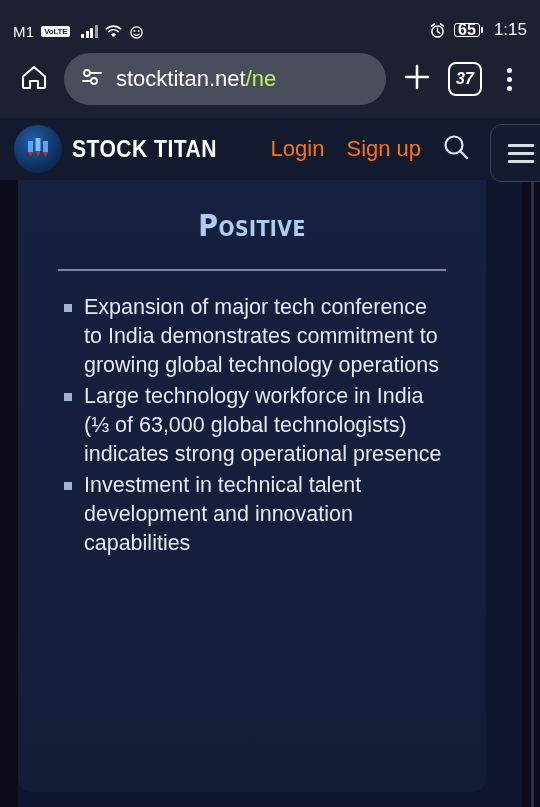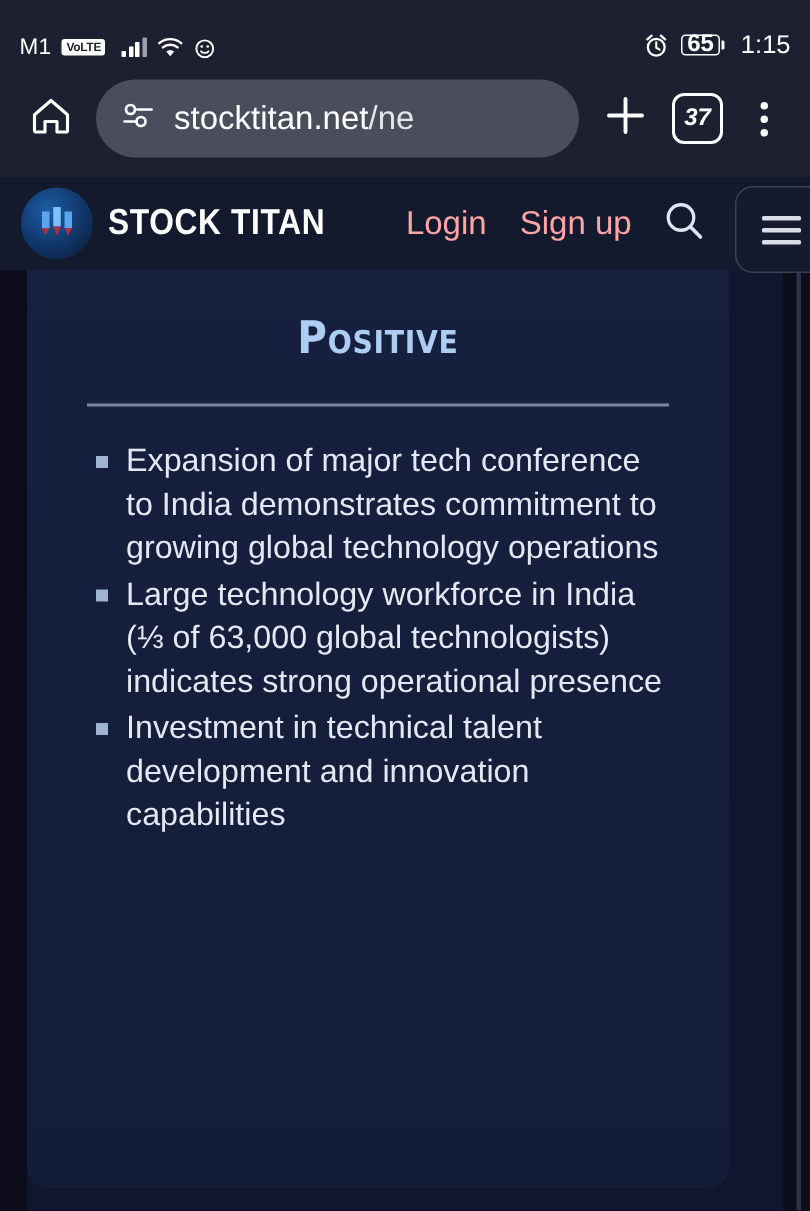--- a/index.html
+++ b/index.html
@@ -54,21 +54,21 @@
   }
   .home-btn{ width:40px; height:40px; display:flex; align-items:center; justify-content:center; }
   .url-pill{
     flex:1; height:52px;
     background:#4a4d5c; border-radius:26px;
     display:flex; align-items:center;
     padding:0 16px; gap:12px;
     overflow:hidden;
   }
   .url-text{ font-size:22px; color:#ffffff; white-space:nowrap; }
-  .url-text .path{ color:#e5e5e5; }
+  .url-text .path{ color:#bef264; }
   .plus-btn{ width:42px; height:42px; display:flex; align-items:center; justify-content:center; }
   .tab-btn{
     width:34px; height:34px;
     border:2.5px solid #ffffff; border-radius:8px;
     display:flex; align-items:center; justify-content:center;
     color:#ffffff; font-size:16px; font-weight:bold;font-style:italic;
   }
   .menu-btn{ width:34px; height:40px; display:flex; flex-direction:column; align-items:center; justify-content:center; gap:4px; }
   .menu-btn span{ width:5px; height:5px; border-radius:50%; background:#ffffff; display:block; }
 
@@ -86,21 +86,21 @@
     display:flex; align-items:center; justify-content:center;
     flex-shrink:0;
   }
   .brand-name{
     color:#ffffff; font-size:24px; font-weight:bold;
     letter-spacing:.5px; margin-left:10px;
     transform:scaleX(.88); transform-origin:left center;
     white-space:nowrap;
   }
   .nav-links{ display:flex; align-items:center; gap:22px; margin-left:34px; }
-  .nav-link{ color:#fca5a5; font-size:22px; white-space:nowrap; }
+  .nav-link{ color:#f97316; font-size:22px; white-space:nowrap; }
   .search-btn{ margin-left:20px; display:flex; align-items:center; }
   .hamburger-btn{
     position:absolute; right:-12px; top:6px;
     width:62px; height:58px;
     border:1px solid #3a4158; border-radius:12px;
     display:flex; flex-direction:column; align-items:center; justify-content:center; gap:5px;
     background:#151b2f;
   }
   .hamburger-btn i{ display:block; width:26px; height:3px; background:#d8dde8; border-radius:1px; }
 

